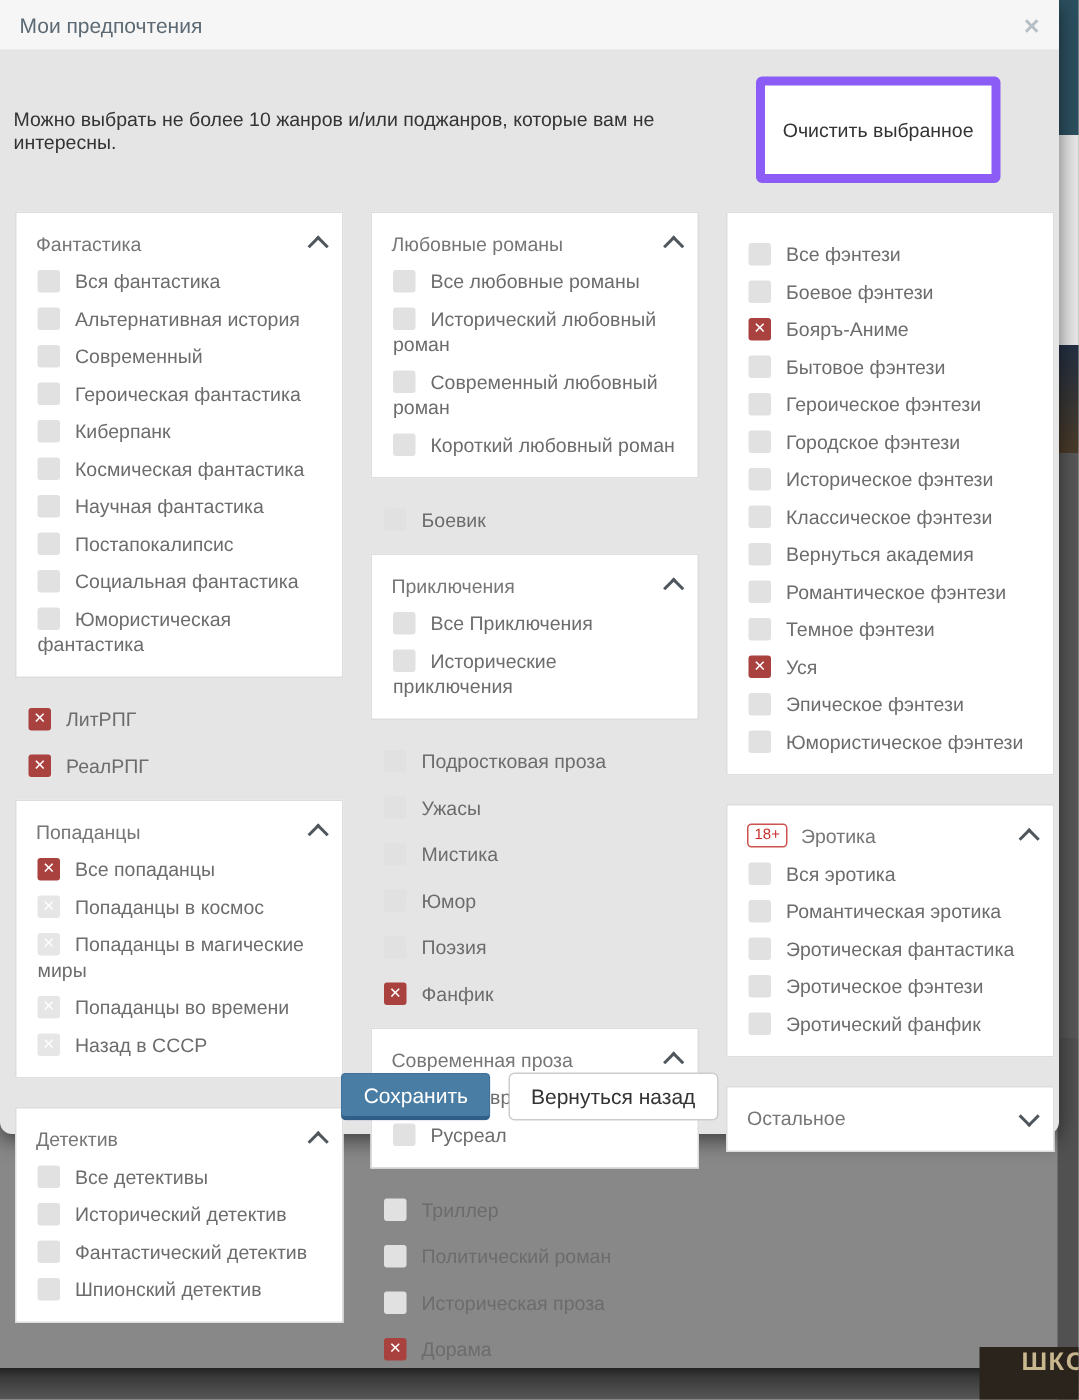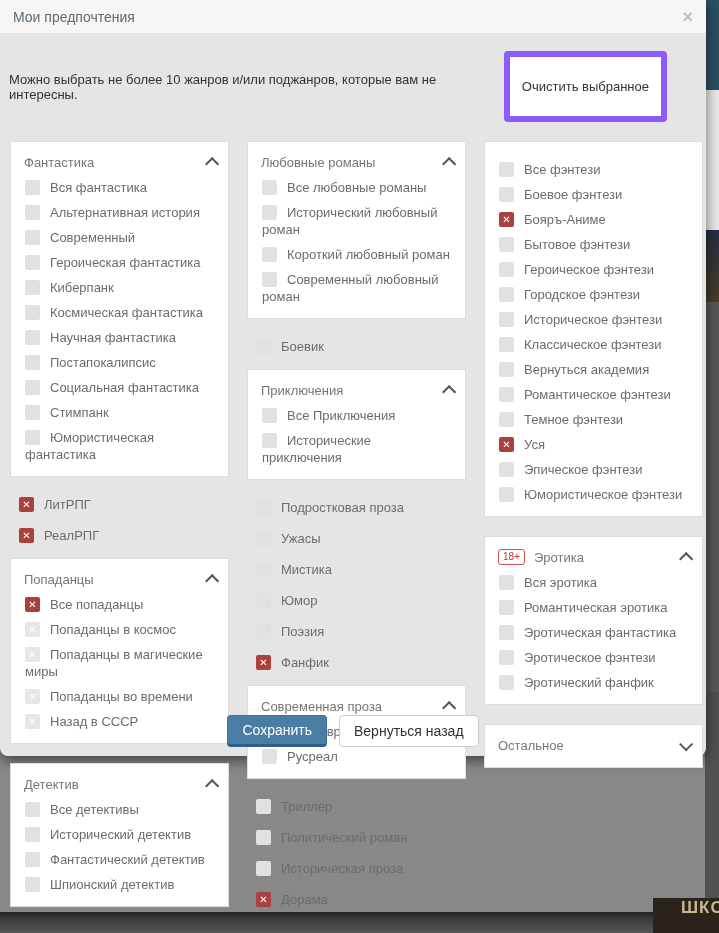--- a/index.html
+++ b/index.html
@@ -100,21 +100,20 @@
             </div>
             <label class="item group-item"><span class="cb"></span><span>Вся фантастика</span></label>
             <label class="item group-item"><span class="cb"></span><span>Альтернативная история</span></label>
             <label class="item group-item"><span class="cb"></span><span>Современный</span></label>
             <label class="item group-item"><span class="cb"></span><span>Героическая фантастика</span></label>
             <label class="item group-item"><span class="cb"></span><span>Киберпанк</span></label>
             <label class="item group-item"><span class="cb"></span><span>Космическая фантастика</span></label>
             <label class="item group-item"><span class="cb"></span><span>Научная фантастика</span></label>
             <label class="item group-item"><span class="cb"></span><span>Постапокалипсис</span></label>
             <label class="item group-item"><span class="cb"></span><span>Социальная фантастика</span></label>
-            <label class="item group-item"><span class="cb"></span><span>Стимпанк</span></label>
             <label class="item group-item"><span class="cb"></span><span>Юмористическая фантастика</span></label>
           </div>
           <label class="item single"><span class="cb checked"></span><span>ЛитРПГ</span></label>
           <label class="item single"><span class="cb checked"></span><span>РеалРПГ</span></label>
           <div class="group">
             <div class="group-header">
               <span class="group-title">Попаданцы</span>
               <span class="chev up"></span>
             </div>
             <label class="item group-item"><span class="cb checked"></span><span>Все попаданцы</span></label>
@@ -135,22 +134,22 @@
           </div>
         </div>
         <div class="col">
           <div class="group">
             <div class="group-header">
               <span class="group-title">Любовные романы</span>
               <span class="chev up"></span>
             </div>
             <label class="item group-item"><span class="cb"></span><span>Все любовные романы</span></label>
             <label class="item group-item"><span class="cb"></span><span>Исторический любовный роман</span></label>
+            <label class="item group-item"><span class="cb"></span><span>Современный любовный роман</span></label>
             <label class="item group-item"><span class="cb"></span><span>Короткий любовный роман</span></label>
-            <label class="item group-item"><span class="cb"></span><span>Современный любовный роман</span></label>
           </div>
           <label class="item single"><span class="cb"></span><span>Боевик</span></label>
           <div class="group">
             <div class="group-header">
               <span class="group-title">Приключения</span>
               <span class="chev up"></span>
             </div>
             <label class="item group-item"><span class="cb"></span><span>Все Приключения</span></label>
             <label class="item group-item"><span class="cb"></span><span>Исторические приключения</span></label>
           </div>

